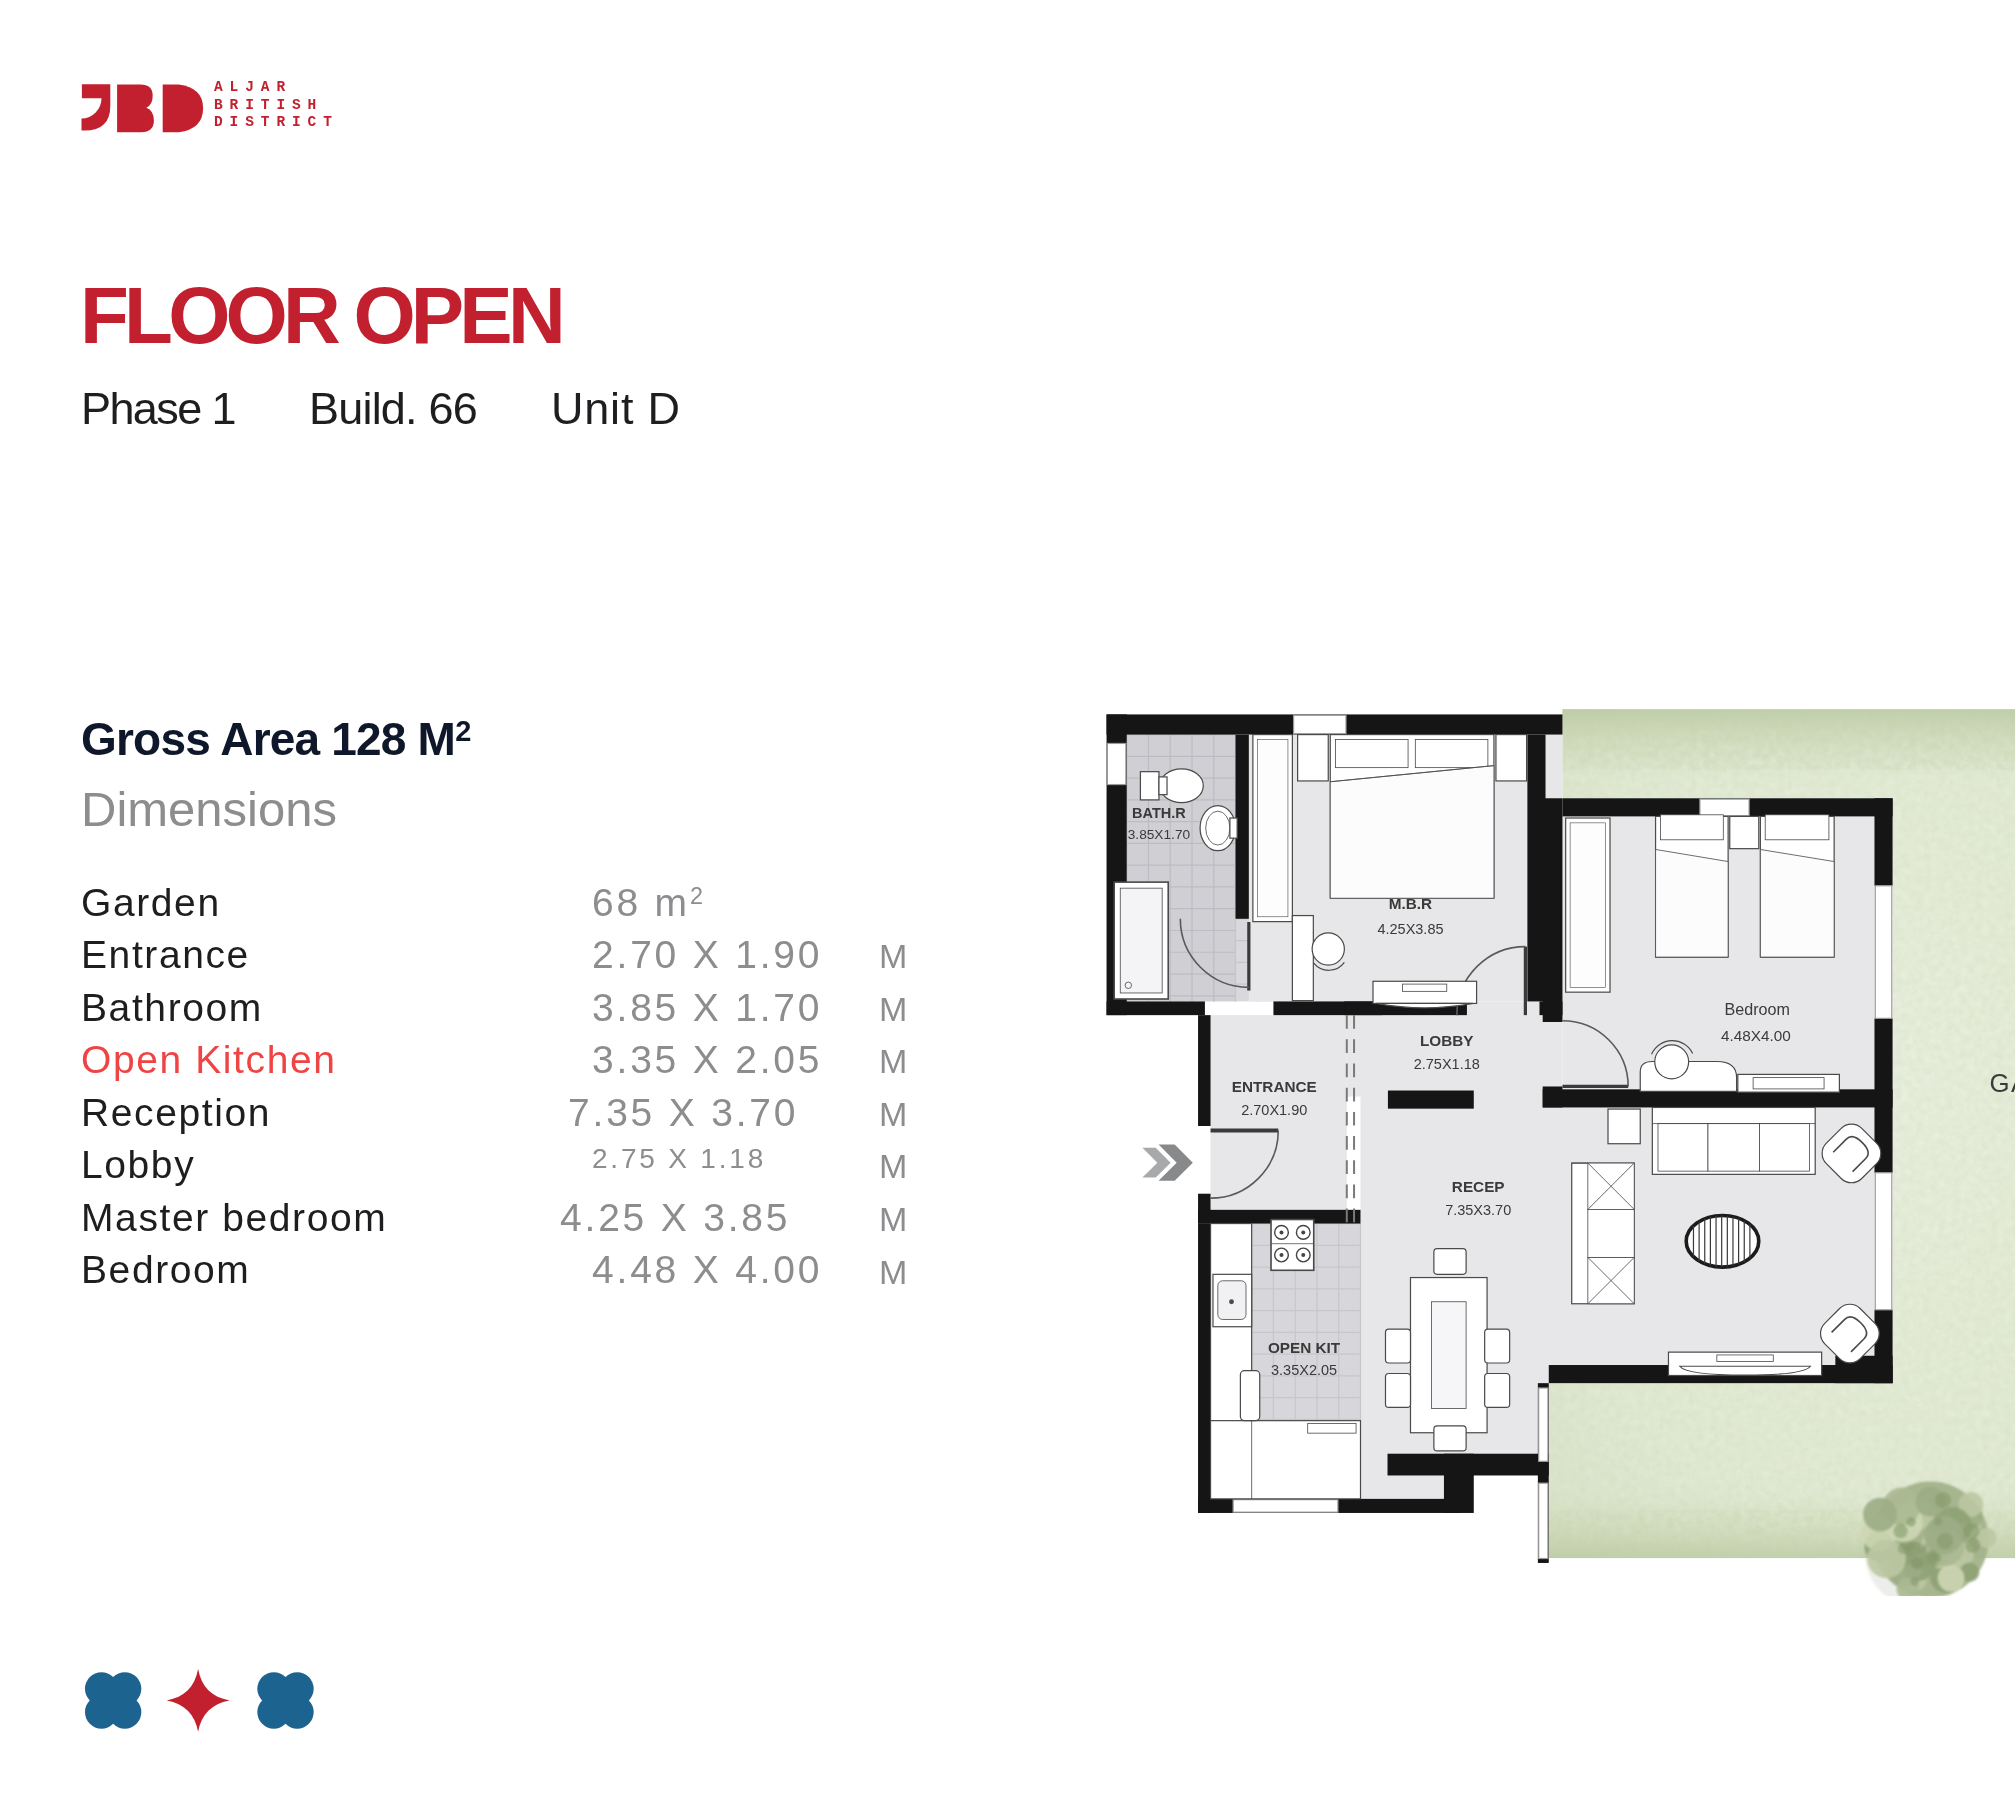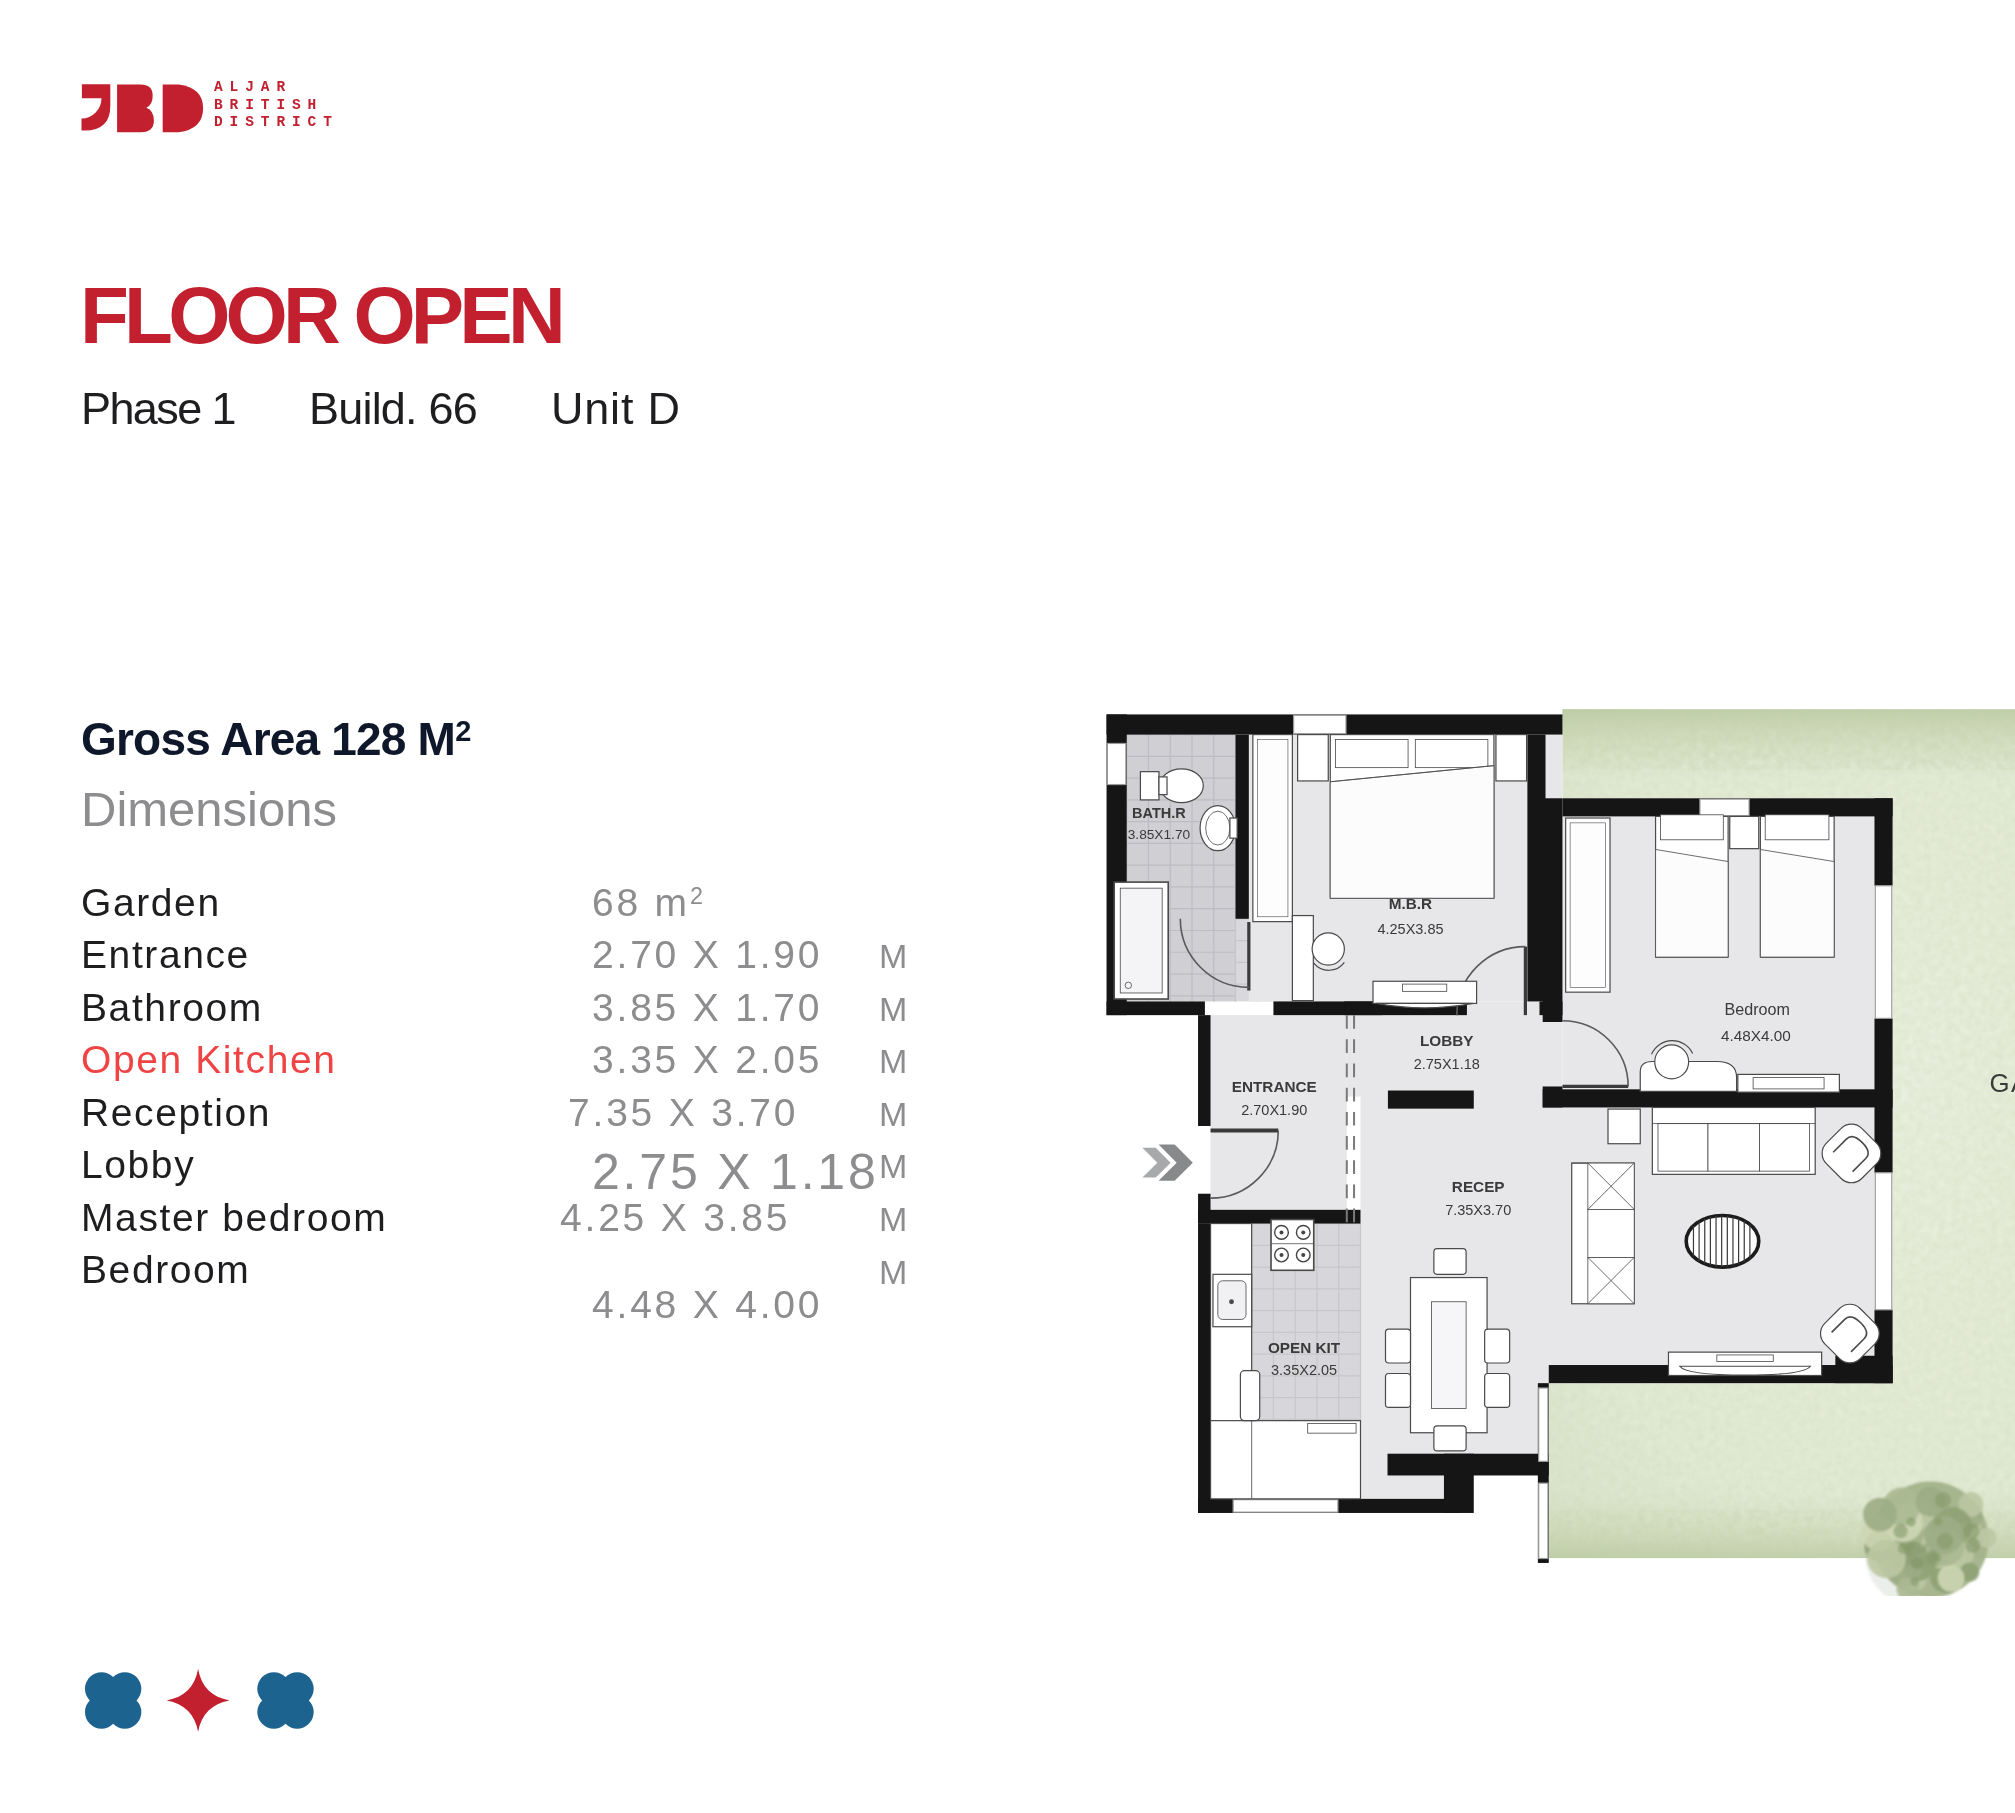--- a/index.html
+++ b/index.html
@@ -40,29 +40,29 @@
 
 <div class="abs" style="left:81px;top:1038px;font-size:39px;color:#ef4444;letter-spacing:1.6px;">Open Kitchen</div>
 <div class="abs" style="left:592px;top:1038px;font-size:39px;color:#8d8d8f;letter-spacing:2.8px;">3.35 X 2.05</div>
 <div class="abs" style="left:879px;top:1042px;font-size:34px;color:#8d8d8f;">M</div>
 
 <div class="abs" style="left:81px;top:1091px;font-size:39px;color:#1e1e20;letter-spacing:1.6px;">Reception</div>
 <div class="abs" style="left:568px;top:1091px;font-size:39px;color:#8d8d8f;letter-spacing:2.8px;">7.35 X 3.70</div>
 <div class="abs" style="left:879px;top:1095px;font-size:34px;color:#8d8d8f;">M</div>
 
 <div class="abs" style="left:81px;top:1143px;font-size:39px;color:#1e1e20;letter-spacing:1.6px;">Lobby</div>
-<div class="abs" style="left:592px;top:1143px;font-size:50px;color:#8d8d8f;letter-spacing:2.8px;">2.75 X 1.18</div>
+<div class="abs" style="left:592px;top:1143px;font-size:28px;color:#8d8d8f;letter-spacing:2.8px;">2.75 X 1.18</div>
 <div class="abs" style="left:879px;top:1147px;font-size:34px;color:#8d8d8f;">M</div>
 
 <div class="abs" style="left:81px;top:1196px;font-size:39px;color:#1e1e20;letter-spacing:1.6px;">Master bedroom</div>
 <div class="abs" style="left:560px;top:1196px;font-size:39px;color:#8d8d8f;letter-spacing:2.8px;">4.25 X 3.85</div>
 <div class="abs" style="left:879px;top:1200px;font-size:34px;color:#8d8d8f;">M</div>
 
 <div class="abs" style="left:81px;top:1248px;font-size:39px;color:#1e1e20;letter-spacing:1.6px;">Bedroom</div>
-<div class="abs" style="left:592px;top:1248px;font-size:39px;color:#8d8d8f;letter-spacing:2.8px;margin-top:35px;">4.48 X 4.00</div>
+<div class="abs" style="left:592px;top:1248px;font-size:39px;color:#8d8d8f;letter-spacing:2.8px;">4.48 X 4.00</div>
 <div class="abs" style="left:879px;top:1253px;font-size:34px;color:#8d8d8f;">M</div>
 <svg class="abs" style="left:1088px;top:685px" width="1169" height="911" viewBox="0 0 2900 2260">
 <defs>
 <filter id="grass" x="-5%" y="-5%" width="110%" height="110%">
  <feTurbulence type="fractalNoise" baseFrequency="0.055" numOctaves="3" seed="7" result="n"></feTurbulence>
  <feColorMatrix in="n" type="matrix" values="0 0 0 0 0.58, 0 0 0 0 0.66, 0 0 0 0 0.45, 0.9 0.9 0 0 -0.45"></feColorMatrix>
  <feComposite operator="in" in2="SourceGraphic"></feComposite>
 </filter>
 <filter id="soft">
         <feGaussianBlur stdDeviation="2.6"></feGaussianBlur>

